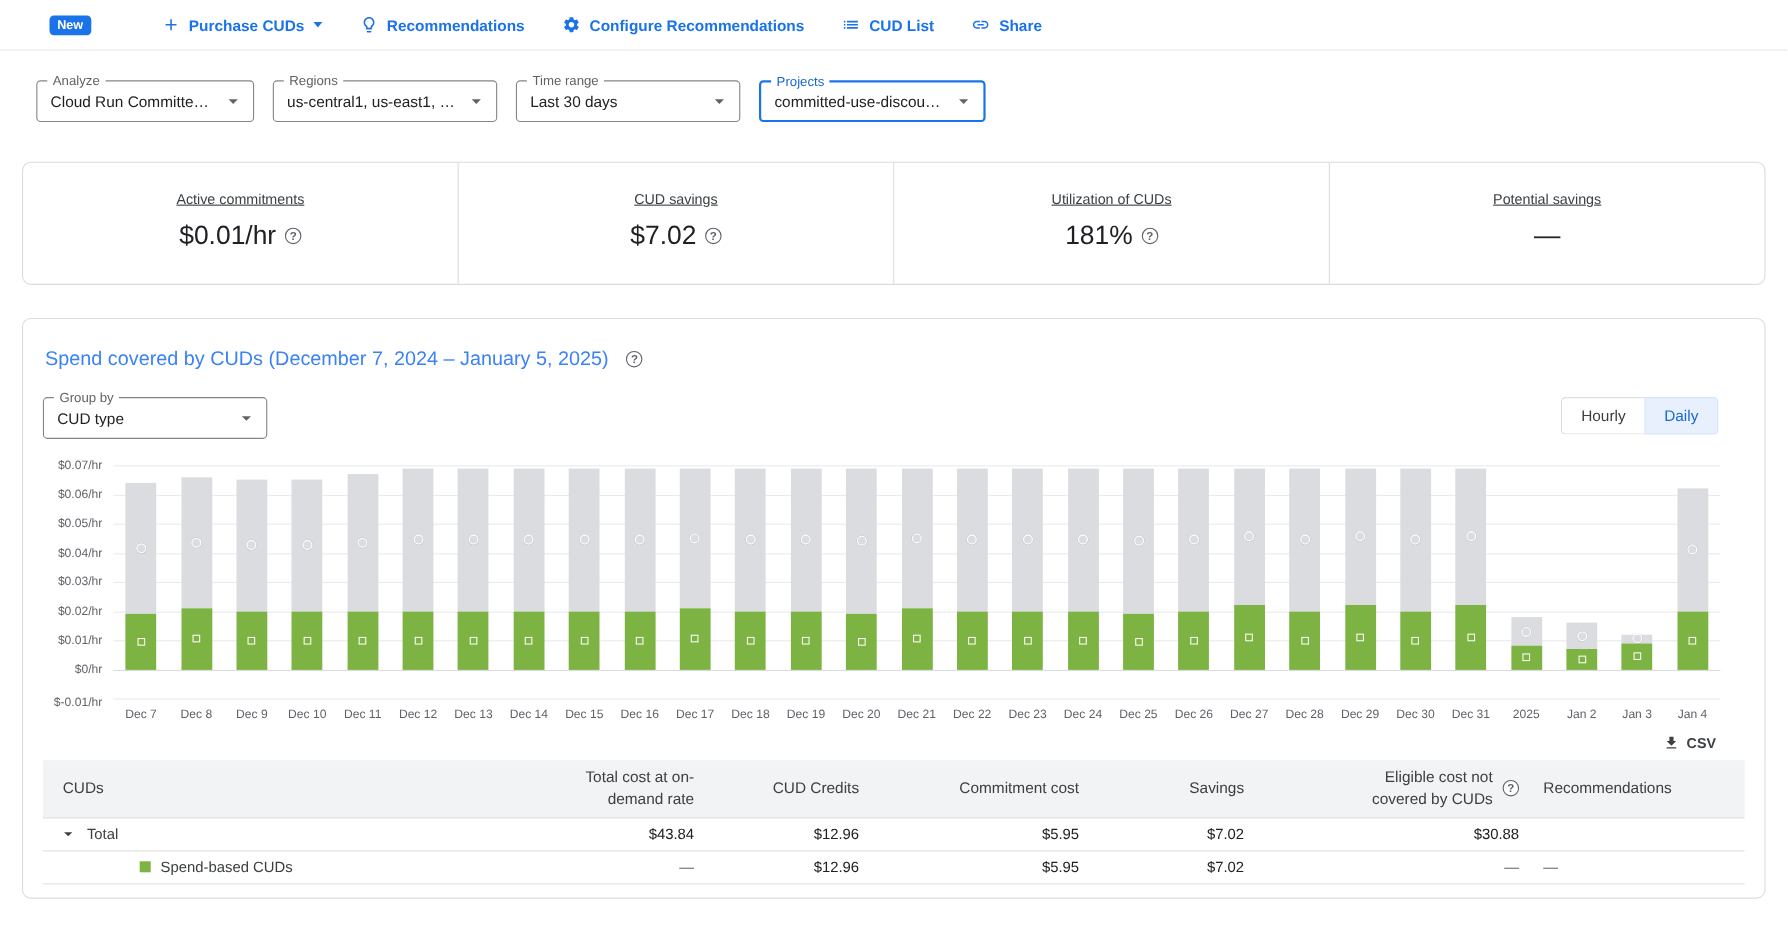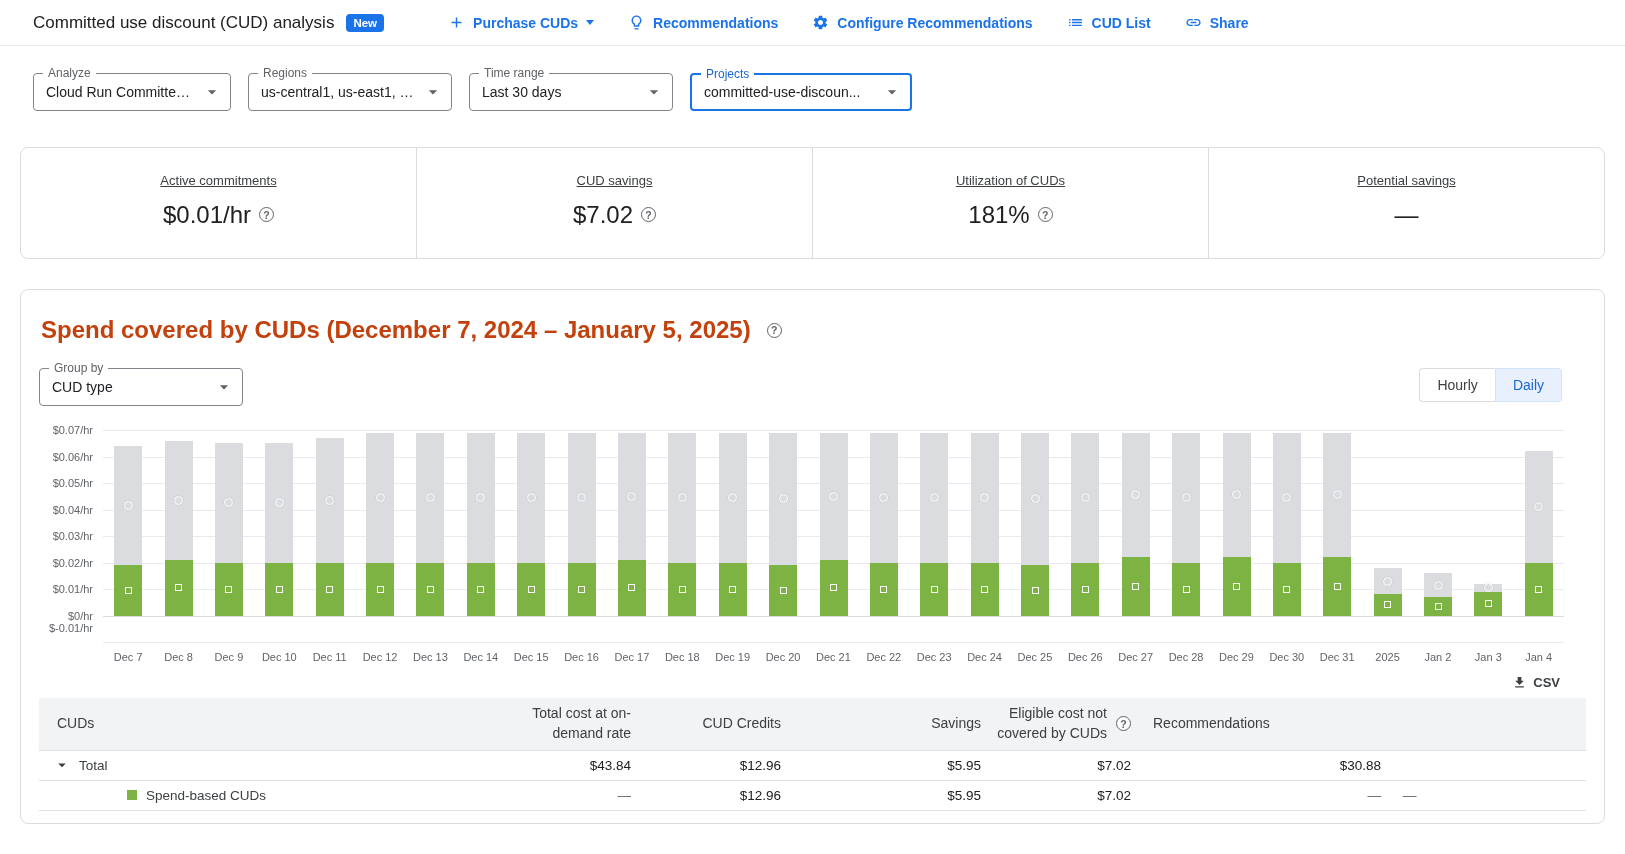--- a/index.html
+++ b/index.html
@@ -23,35 +23,35 @@
   
   .filters { display: flex; gap: 17px; padding: 27px 20px 22px 33px; }
   .field { position: relative; height: 38px; border: 1px solid #80868b; border-radius: 4px; display: flex;
            align-items: center; padding: 0 8px 0 12px; background: #fff; cursor: pointer; }
   .field.focused { border: 2px solid #1a73e8; }
   .flabel { position: absolute; top: -7px; left: 9px; font-size: 12px; color: #5f6368; background: #fff; padding: 0 5px; line-height: 13px; white-space: nowrap; }
   .field.focused .flabel { color: #1967d2; }
   .fvalue { font-size: 14px; color: #202124; white-space: nowrap; overflow: hidden; text-overflow: ellipsis; flex: 1; }
   .drop { margin-left: 8px; flex: none; }
   .drop svg { fill: #5f6368; }
-  .w1 { width: 198px; } .w2 { width: 204px; } .w3 { width: 204px; } .w4 { width: 222px; }
+  .w1 { width: 198px; } .w2 { width: 204px; } .w3 { width: 204px; } .w4 { width: 206px; }
 
   
   .stats-card { margin: 14px 20px 0; border: 1px solid #dadce0; border-radius: 8px; display: flex; height: 112px; background: #fff; }
   .stat { flex: 1; display: flex; flex-direction: column; align-items: center; padding-top: 23px; gap: 10px; text-align: center; }
   .stat + .stat { border-left: 1px solid #dadce0; }
   .slabel { font-size: 13px; color: #3c4043; max-width: 262px; line-height: 1.5; text-decoration: underline; }
   .svalue { font-size: 24px; color: #202124; display: flex; align-items: center; gap: 8px; }
   .help { width: 15px; height: 15px; border: 1px solid #5f6368; border-radius: 50%; color: #5f6368; font-size: 10.5px; font-weight: 700;
           display: inline-flex; align-items: center; justify-content: center; flex: none; cursor: pointer; background: #fff; font-family: inherit; }
 
   
   .chart-card { margin: 30px 20px 0; border: 1px solid #dadce0; border-radius: 8px; padding: 26px 18px 12px; background: #fff; }
   .chart-title-row { display: flex; align-items: center; gap: 16px; padding-left: 2px; }
-  .chart-title { font-size: 24px; font-weight: 700; color: #c2410c; }
+  .chart-title { font-size: 18px; font-weight: 400; color: #3b82f6; }
   .controls-row { display: flex; align-items: flex-start; justify-content: space-between; margin-top: 24px; }
   .toggle { display: flex; margin-right: 24px; }
   .toggle-btn { padding: 8px 17px; font-size: 14px; font-family: inherit; border: 1px solid #dadce0; background: #fff; color: #3c4043; cursor: pointer; }
   .toggle-btn.selected { background: #e8f0fe; color: #1967d2; border-color: #d2e3fc; }
   .toggle-btn:first-child { border-radius: 4px 0 0 4px; border-right: none; }
   .toggle-btn:last-child { border-radius: 0 4px 4px 0; }
 
   
   .chart-wrap { display: flex; margin-top: 24px; }
   .y-axis { width: 64px; position: relative; height: 212px; flex: none; }
@@ -89,21 +89,20 @@
   .tcell.label.indent { padding-left: 88px; }
   .tcell.left { text-align: left; padding-left: 14px; }
   .tri { margin-right: 8px; cursor: pointer; display: inline-flex; }
   .tri svg { fill: #3c4043; }
   .chip { width: 10px; height: 10px; margin-right: 9px; display: inline-block; flex: none; }
 </style>
 </head>
 <body>
 
 <header class="header">
-  <h1 class="page-title">Committed use discount (CUD) analysis</h1>
   <span class="badge">New</span>
   <nav class="toolbar">
     <button class="tb-btn">
       <span>
         <svg width="17" height="17" viewBox="0 0 24 24">
             <path d="M19 13h-6v6h-2v-6H5v-2h6V5h2v6h6v2z"></path>
           </svg>
       </span>
       <span>Purchase CUDs</span>
       <span class="caret-blue"></span>
@@ -237,21 +236,21 @@
   <div class="chart-wrap">
     <div class="y-axis">
         <div class="ytick" style="top: 0px;">$0.07/hr</div>
         <div class="ytick" style="top: 26.5px;">$0.06/hr</div>
         <div class="ytick" style="top: 53px;">$0.05/hr</div>
         <div class="ytick" style="top: 79.5px;">$0.04/hr</div>
         <div class="ytick" style="top: 106px;">$0.03/hr</div>
         <div class="ytick" style="top: 132.5px;">$0.02/hr</div>
         <div class="ytick" style="top: 159px;">$0.01/hr</div>
         <div class="ytick" style="top: 185.5px;">$0/hr</div>
-        <div class="ytick" style="top: 198px;">$-0.01/hr</div>
+        <div class="ytick" style="top: 216px;">$-0.01/hr</div>
       </div>
     <div class="plot">
         <div class="gridline" style="top: 0px;"></div>
         <div class="gridline" style="top: 26.5px;"></div>
         <div class="gridline" style="top: 53px;"></div>
         <div class="gridline" style="top: 79.5px;"></div>
         <div class="gridline" style="top: 106px;"></div>
         <div class="gridline" style="top: 132.5px;"></div>
         <div class="gridline" style="top: 159px;"></div>
         <div class="gridline zero" style="top: 185.5px;"></div>
@@ -589,20 +588,21 @@
       </span>
       <span>CSV</span>
     </button>
   </div>
 
   <div>
     <div class="thead grid-cols">
       <div class="th first">CUDs</div>
       <div class="th"><span class="hdr-wrap">Total cost at on-demand rate</span></div>
       <div class="th">CUD Credits</div>
+      <div class="th">Commitment cost</div>
       <div class="th">Savings</div>
       <div class="th">
         <span class="hdr-flex">
             <span class="hdr-wrap">Eligible cost not covered by CUDs</span>
             <button class="help">?</button>
           </span>
       </div>
       <div class="th last">Recommendations</div>
     </div>
     <div>

